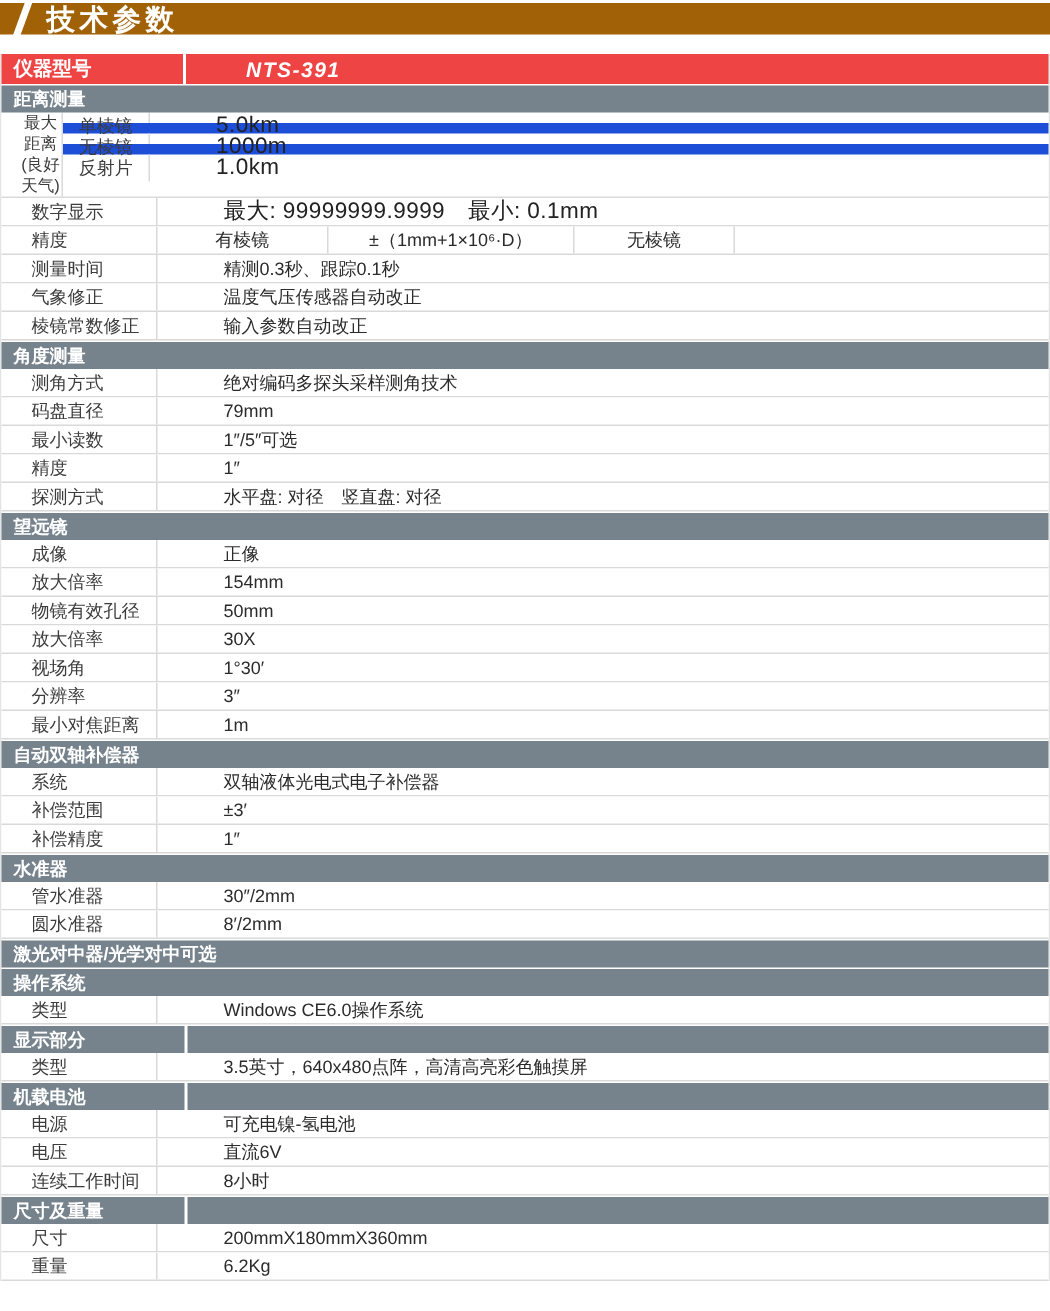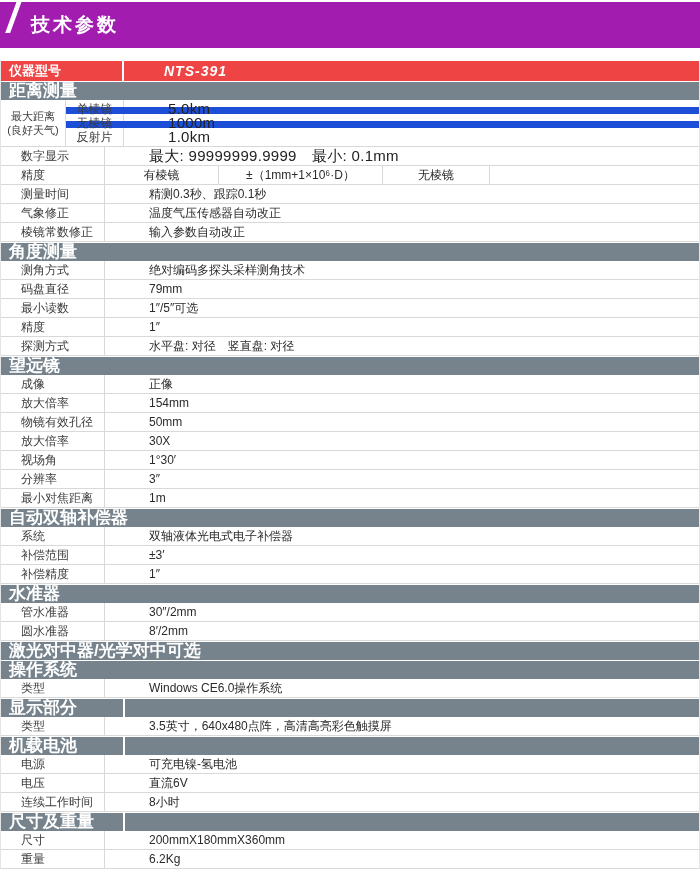--- a/index.html
+++ b/index.html
@@ -6,22 +6,22 @@
   html, body { background: #ffffff; }
   body {
     width: 700px; height: 874px;
     font-family: "Liberation Sans", "DejaVu Sans", sans-serif;
     color: #2b2b2b; overflow: hidden;
   }
   .page { width: 700px; height: 874px; background: #fff; }
 
   
   .banner {
-    position: relative; margin-top: 2px; height: 46px;
-    background: #a21caf; overflow: visible;
+    position: relative; margin-top: 2px; height: 21px;
+    background: #a16207; overflow: visible;
   }
   .banner-slash {
     position: absolute; left: 11px; top: -1px; width: 5px; height: 32px;
     background: #ffffff; transform: skewX(-20deg);
   }
   .banner-title {
     position: absolute; left: 31px; top: 50%; transform: translateY(-50%);
     color: #ffffff; font-size: 19px; font-weight: bold; letter-spacing: 3px;
   }
 
@@ -40,43 +40,43 @@
     border-right: 2px solid #ffffff;
   }
   .model-row .m-value {
     padding-left: 40px; font-size: 14px; font-weight: bold; font-style: italic;
     letter-spacing: 1px;
   }
 
   .section-bar {
     position: relative; height: 18px; line-height: 18px; margin-top: 1px;
     background: #76838c; color: #ffffff;
-    font-size: 17px; font-weight: bold; padding-left: 8px;
+    font-size: 12px; font-weight: bold; padding-left: 8px;
   }
   .section-bar.with-divider::after {
     content: ""; position: absolute; left: 122px; top: 0;
     width: 2px; height: 100%; background: #ffffff;
   }
 
   .row { display: flex; height: 19px; background: #fff; border-bottom: 1px solid #d9d9d9; }
   .row .label {
     width: 104px; padding-left: 20px; font-size: 12px; line-height: 18px;
     color: #3c3c3c; border-right: 1px solid #d9d9d9;
   }
   .row .value {
     flex: 1; padding-left: 44px; font-size: 12px; line-height: 18px; color: #2b2b2b;
   }
   .row .value.lg { font-size: 15px; line-height: 18px; letter-spacing: 0.3px; color: #222; }
 
   
   .group-row { display: flex; border-bottom: 1px solid #d9d9d9; background: #fff; }
   .group-label {
-    width: 65px; border-right: 1px solid #d9d9d9;
+    width: 41px; border-right: 1px solid #d9d9d9;
     display: flex; flex-direction: column; justify-content: center; align-items: center;
-    font-size: 11px; line-height: 14px; color: #3c3c3c; text-align: center;
+    font-size: 11px; line-height: 14px; color: #3c3c3c; text-align: center; padding-left: 12px;
   }
   .subrows { flex: 1; }
   .subrow { display: flex; height: 14px; border-bottom: 7px solid #1d4ed8; }
   .subrow:last-child { height: 18px; border-bottom: none; }
   .subrow .sublabel {
     width: 58px; text-align: center; font-size: 12px; line-height: 18px;
     color: #3c3c3c; border-right: 1px solid #d9d9d9;
   }
   .subrow .subvalue {
     flex: 1; padding-left: 44px; font-size: 15px; line-height: 18px;

